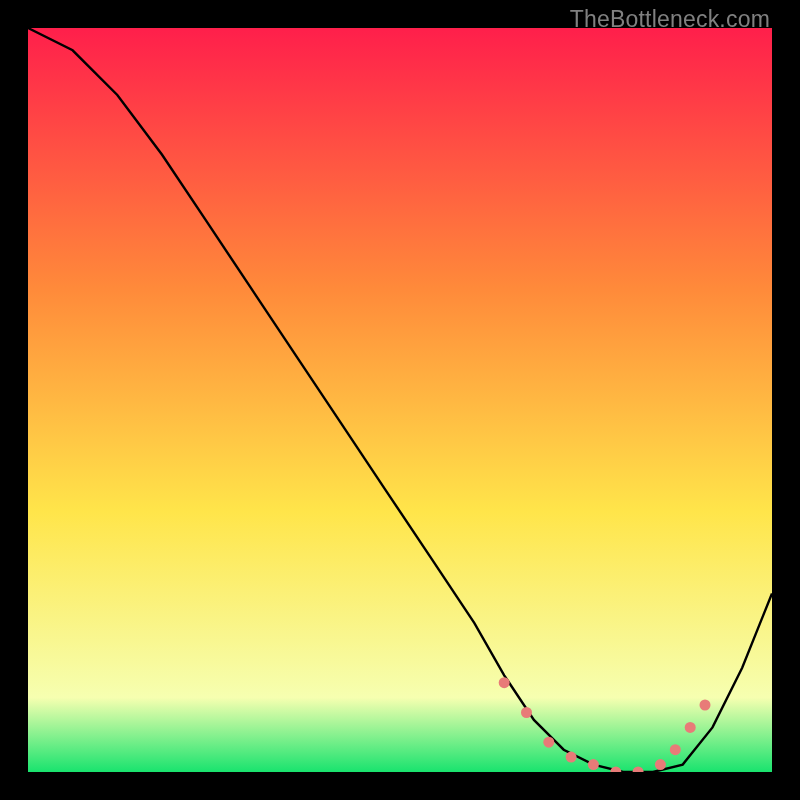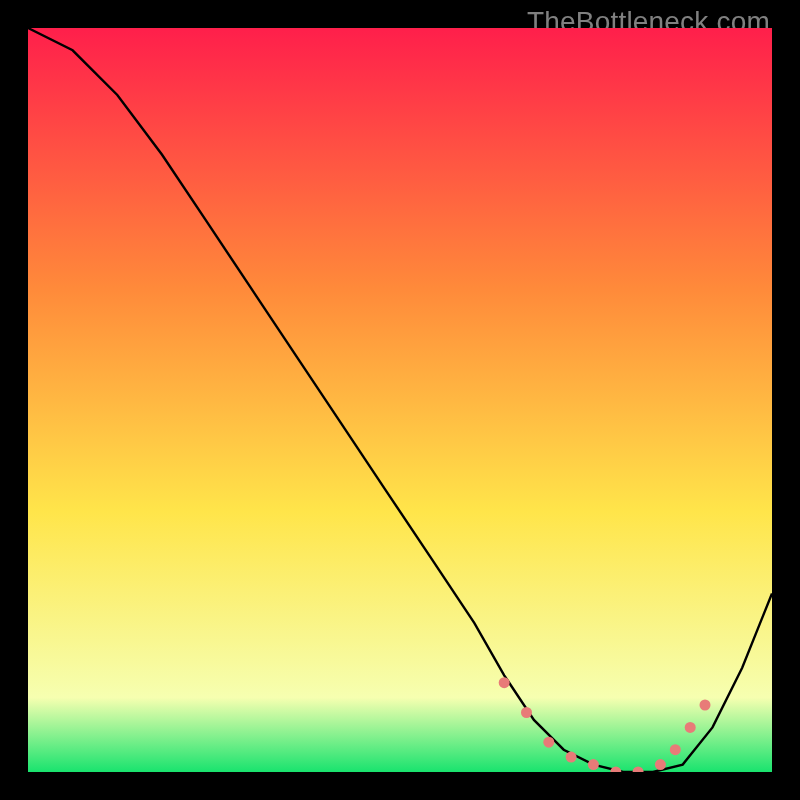--- a/index.html
+++ b/index.html
@@ -1,18 +1,18 @@
 <!DOCTYPE html>
 <html><head>
 <meta charset="utf-8">
 <style>
   html,body{margin:0;padding:0;width:800px;height:800px;background:#000;overflow:hidden;font-family:Arial,Helvetica,sans-serif}
   .frame{position:absolute;left:0;top:0;width:800px;height:800px;background:#000}
   .plot{position:absolute;left:28px;top:28px;width:744px;height:744px;overflow:hidden}
-  .attribution{position:absolute;top:6px;right:30px;color:#808080;font-size:28px;font-weight:400;letter-spacing:.2px}
+  .attribution{position:absolute;top:6px;right:30px;color:#808080;font-size:23px;font-weight:400;letter-spacing:.2px}
   svg{display:block}
 </style>
 </head>
 <body>
 
 <div class="frame">
 
   <div class="attribution">TheBottleneck.com</div>
 
   <div class="plot">

